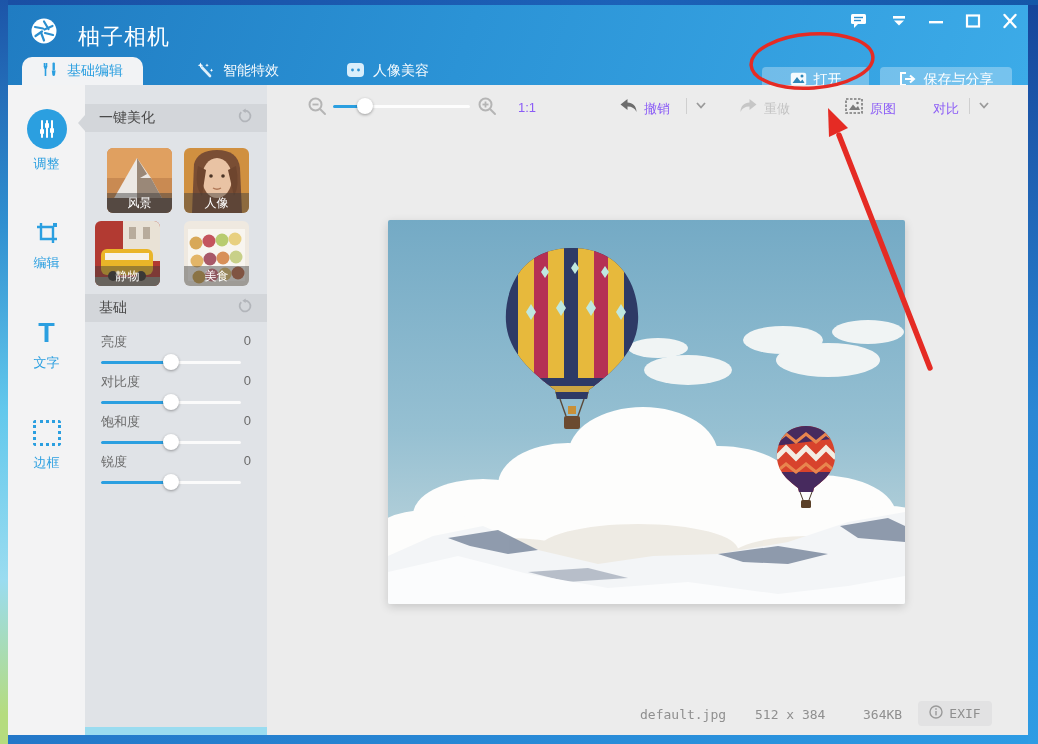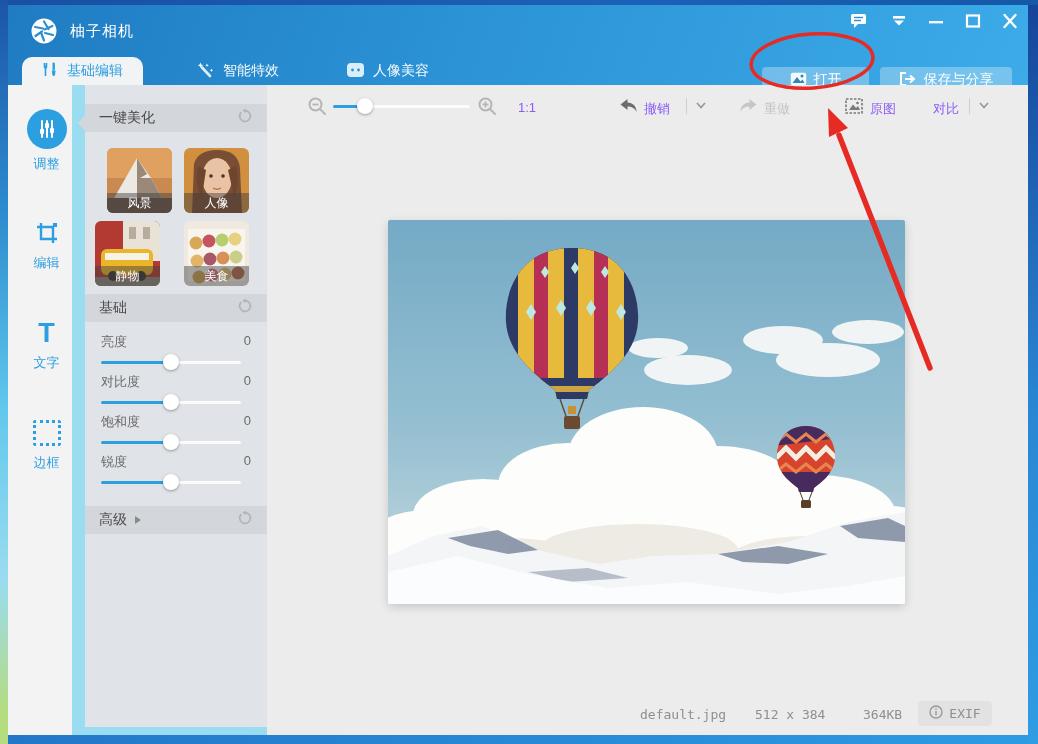--- a/index.html
+++ b/index.html
@@ -13,31 +13,31 @@
     background:linear-gradient(90deg,#1a4fa4,#1c61b8 60%,#1558a8);}
   .frame-right{position:absolute;right:0;top:5px;width:10px;height:739px;
     background:linear-gradient(#16459a,#2a87d4 55%,#2f9ce4);}
   .frame-bottom{position:absolute;left:8px;bottom:0;width:1020px;height:9px;
     background:linear-gradient(90deg,#2377c8,#2d9be4);}
 
   
   .header{position:absolute;left:8px;top:5px;width:1020px;height:80px;
     background:linear-gradient(110deg,#207cc2 0%,#2b93d6 45%,#3cabe8 100%);}
   .logo{position:absolute;left:22px;top:12px;width:28px;height:28px;}
-  .app-title{position:absolute;left:62px;top:17px;color:#fff;font-size:15px;letter-spacing:1px;}
+  .app-title{position:absolute;left:70px;top:17px;color:#fff;font-size:22px;letter-spacing:1px;}
   .tb-ico{position:absolute;top:8px;width:20px;height:18px;cursor:pointer;}
   .tabs-row{position:absolute;left:0;bottom:0;width:100%;height:28px;}
   .tab{position:absolute;bottom:0;height:28px;display:flex;align-items:center;gap:8px;
     padding:0 20px;color:rgba(255,255,255,.95);font-size:14px;cursor:pointer;}
   .tab.active{background:#f2f3f5;border-radius:10px 10px 0 0;color:#2b9fe0;align-items:center;}
   .hd-btn{position:absolute;top:50px;height:26px;display:flex;align-items:center;justify-content:center;
     gap:7px;background:rgba(255,255,255,.30);border-radius:4px;color:#fff;font-size:14px;cursor:pointer;margin-top:12px;}
 
   
-  .sidebar{position:absolute;left:8px;top:85px;width:64px;height:650px;background:#f3f3f4;}
+  .sidebar{position:absolute;left:8px;top:85px;width:77px;height:650px;background:#f3f3f4;}
   .side-item{position:absolute;left:0;width:77px;text-align:center;cursor:pointer;}
   .side-item .lbl{display:block;margin-top:6px;font-size:13px;color:#2b9fe0;}
   .circle-ico{width:40px;height:40px;border-radius:50%;background:#2b9fe0;margin:0 auto;
     display:flex;align-items:center;justify-content:center;}
   .line-ico{height:30px;display:flex;align-items:center;justify-content:center;}
   .t-glyph{font-size:27px;color:#2b9fe0;font-weight:bold;line-height:28px;}
   .stamp{width:22px;height:20px;border:3px dotted #2b9fe0;border-radius:3px;}
 
   
   .panel{position:absolute;left:85px;top:85px;width:182px;height:642px;background:#e0e3e7;}
@@ -331,30 +331,20 @@
         <div class="sl-thumb" style="left:62px"></div>
     </div>
 
     <span class="sl-label" style="top:368px">锐度</span>
     <span class="sl-value" style="top:368px">0</span>
     <div class="sl-track" style="top:396px">
       <div class="sl-fill" style="width:70px"></div>
         <div class="sl-thumb" style="left:62px"></div>
     </div>
 
-    <div class="sect-head" style="top:421px">
-      <span class="t">高级</span>
-      <span class="caret-r"></span>
-      <span class="reset">
-        <svg width="16" height="16" viewBox="0 0 16 16">
-          <path d="M4.2 4.2 A5.4 5.4 0 1 0 8 2.6" fill="none" stroke="#b2b5ba" stroke-width="1.8"></path>
-          <polygon points="8.6,0.4 8.6,5 5.4,2.7" fill="#b2b5ba"></polygon>
-        </svg>
-      </span>
-    </div>
   </div>
 
   <div class="canvas">
 
     <div class="tb-item" style="left:40px;top:11px">
       <svg width="20" height="20" viewBox="0 0 20 20">
         <circle cx="8.5" cy="8.5" r="6" fill="none" stroke="#b5b5b5" stroke-width="2"></circle>
         <line x1="13" y1="13" x2="18" y2="18" stroke="#b5b5b5" stroke-width="2" stroke-linecap="round"></line>
         <line x1="5.5" y1="8.5" x2="11.5" y2="8.5" stroke="#b5b5b5" stroke-width="1.8"></line>
       </svg>

